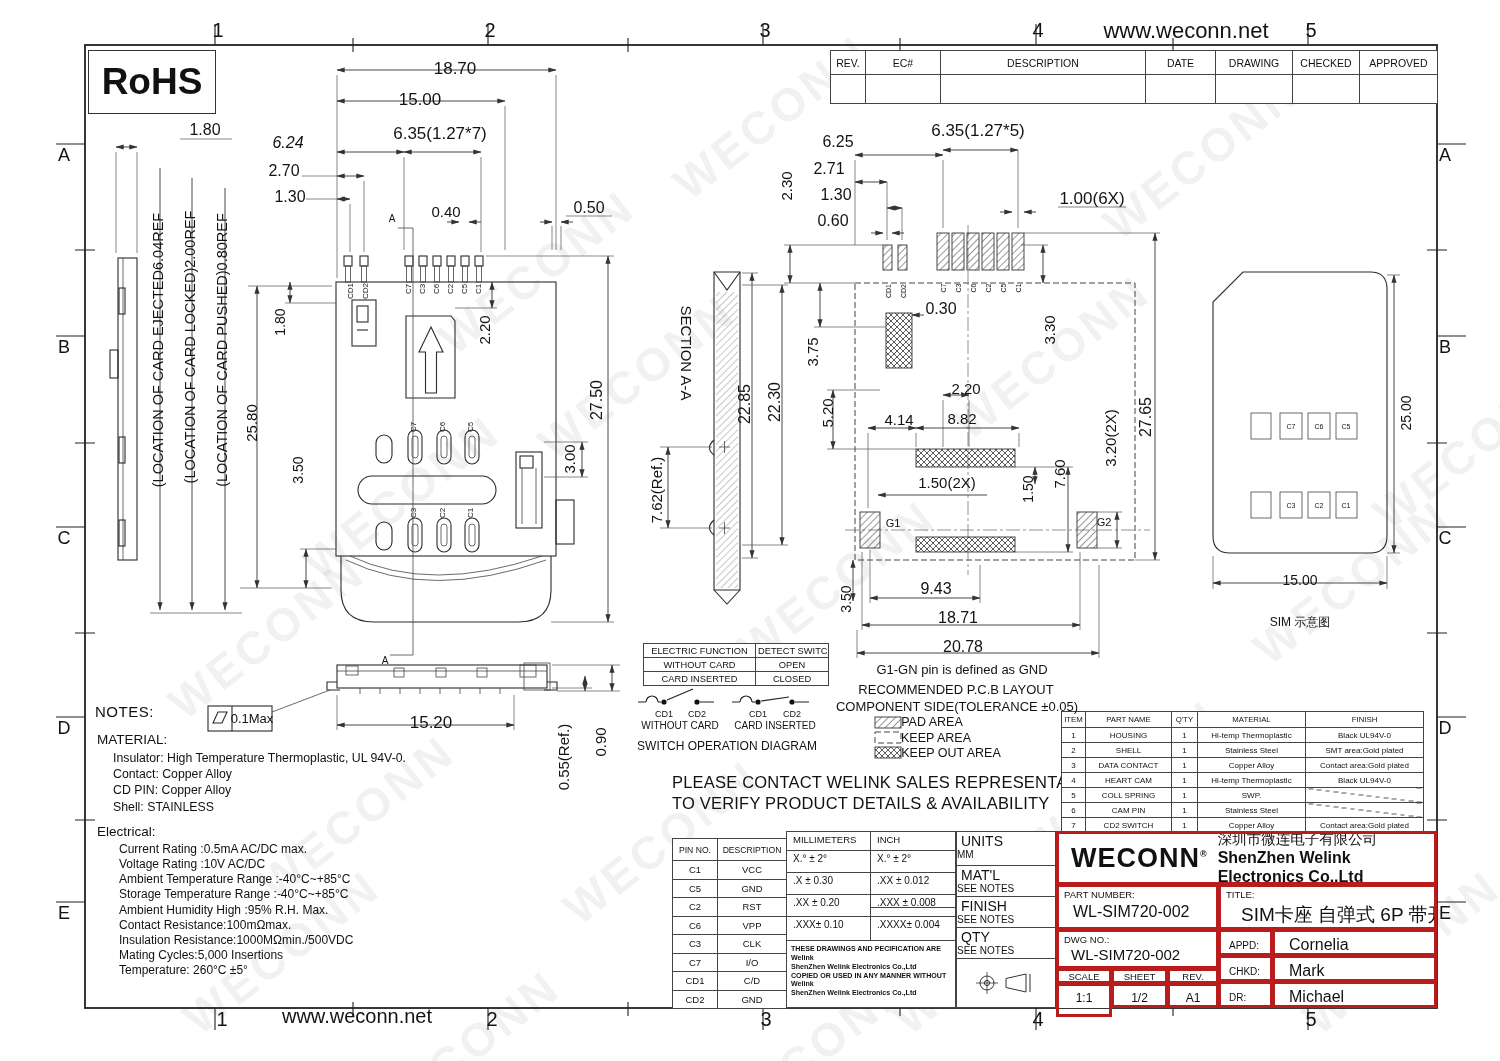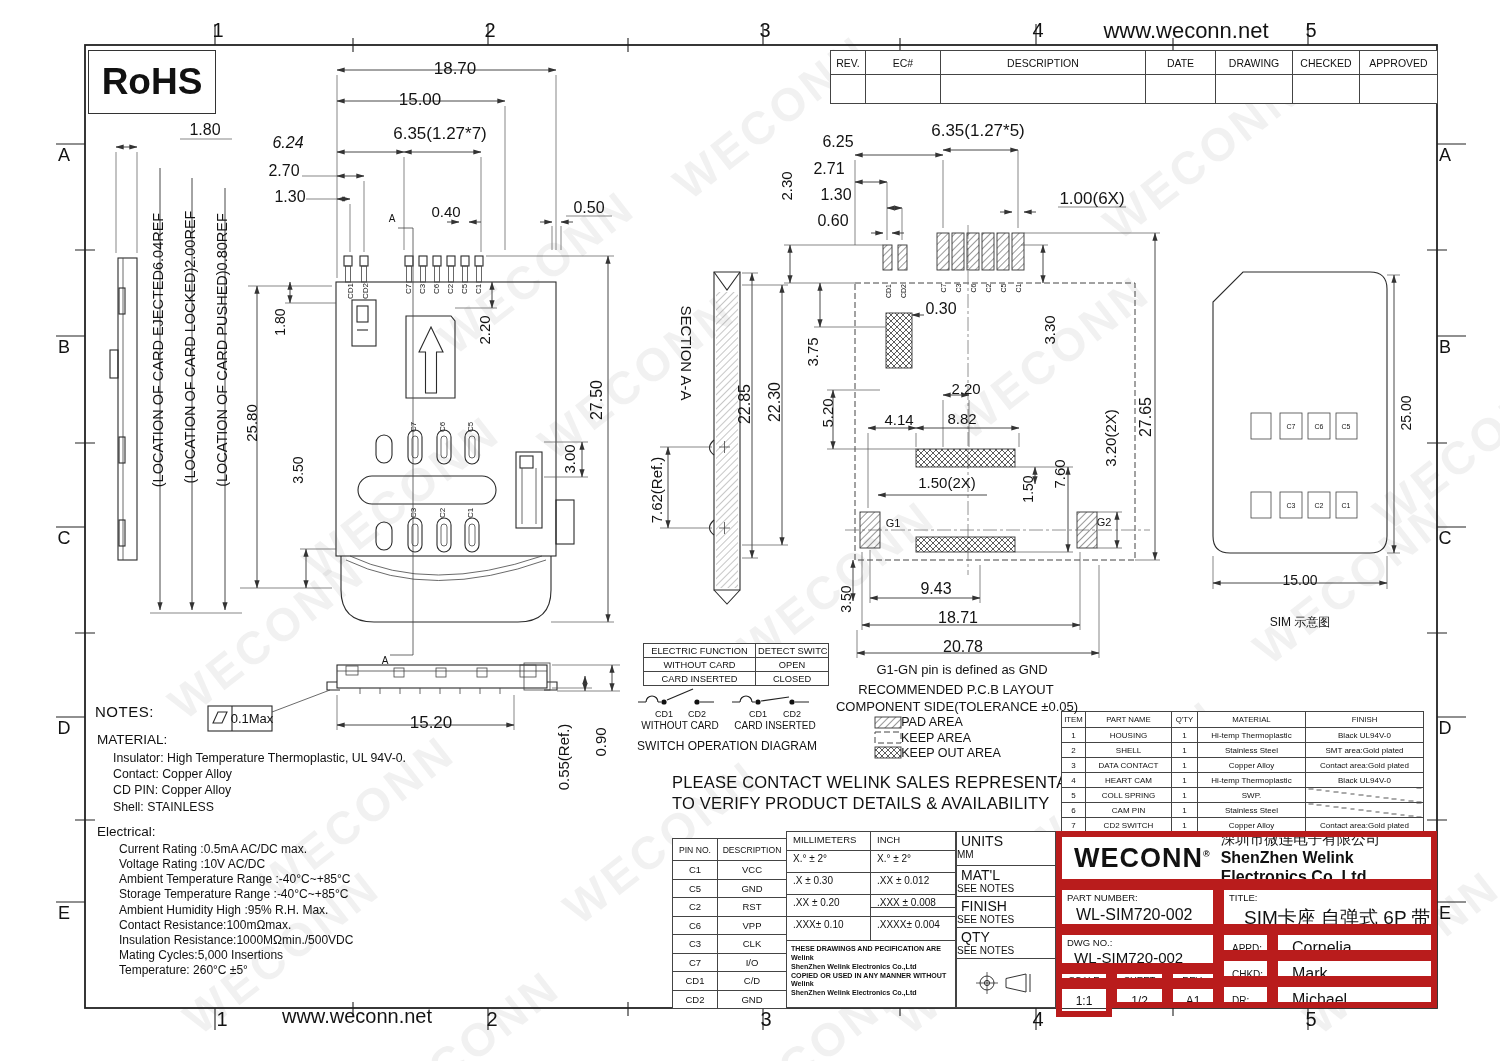--- a/index.html
+++ b/index.html
@@ -56,21 +56,21 @@
   .disc{position:absolute;left:786px;top:940px;width:170px;height:68px;border:1px solid #444;
       box-sizing:border-box;z-index:3;font-size:7.1px;font-weight:bold;line-height:1.25;
       padding:4px 2px 0 4px;background:#fff;overflow:hidden}
 
   .info{position:absolute;left:956px;top:831px;width:100px;height:177px;z-index:3;background:#fff}
   .info .cell{position:absolute;left:0;width:100%;border:1px solid #444;box-sizing:border-box;overflow:hidden}
   .info .lbl{font-size:14px;padding:1px 0 0 4px}
   .info .val{font-size:10px;}
 
   .tb{position:absolute;left:1056px;top:831px;width:381px;height:177px;z-index:3;background:#fff}
-  .tb .cell{position:absolute;border:6px solid #b91c1c;box-sizing:border-box;overflow:hidden}
+  .tb .cell{position:absolute;border:3px solid #b91c1c;box-sizing:border-box;overflow:hidden}
   .tb .lbl{font-size:9.5px;padding:2px 0 0 5px}
   .tb-logo{font-size:27px;font-weight:bold;letter-spacing:1px}
   .tb-logo sup{font-size:9px}
   .tb .cn{display:block;font-size:14.5px;line-height:1.25}
   .tb .en{display:block;font-size:16px;font-weight:bold;line-height:1.2}
   .rohs{position:absolute;left:88px;top:50px;width:126px;height:62px;border:1.6px solid #333;
       z-index:3;display:flex;align-items:center;justify-content:center;font-size:37px;font-weight:bold;background:#fff}
 
   .notes{position:absolute;left:95px;top:703px;width:280px;z-index:3}
   .n-title{font-size:15px;letter-spacing:0.5px}

